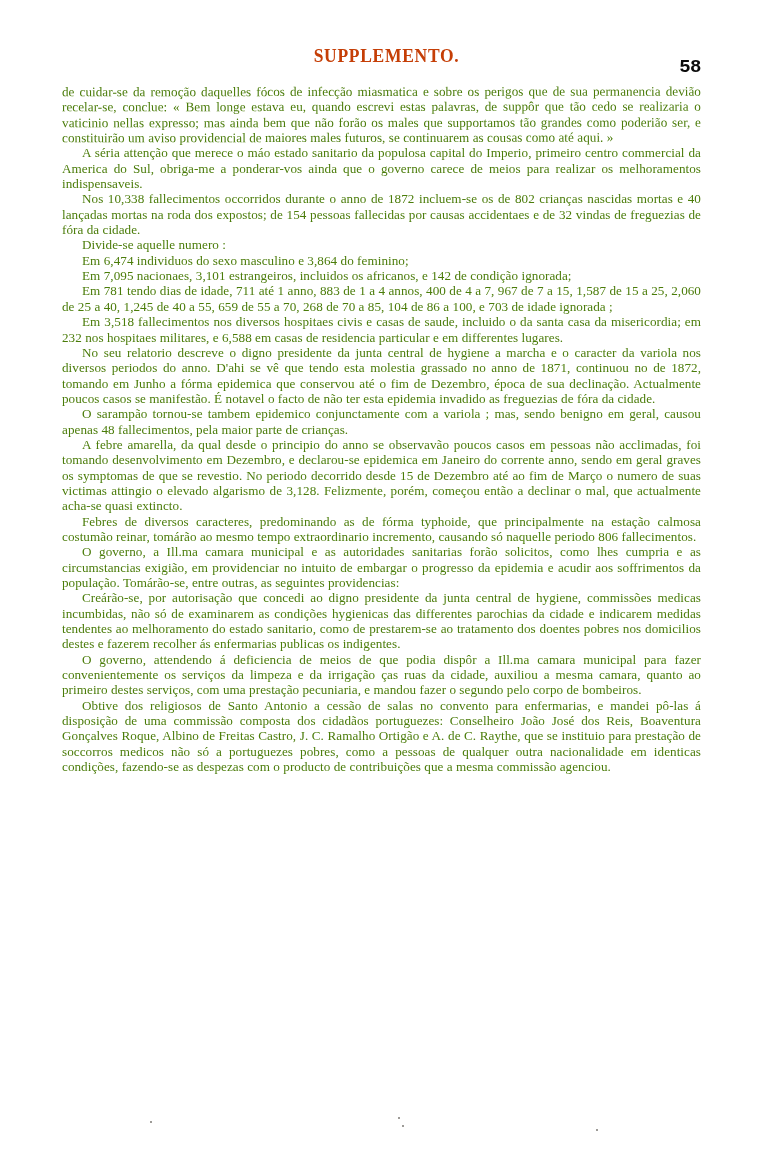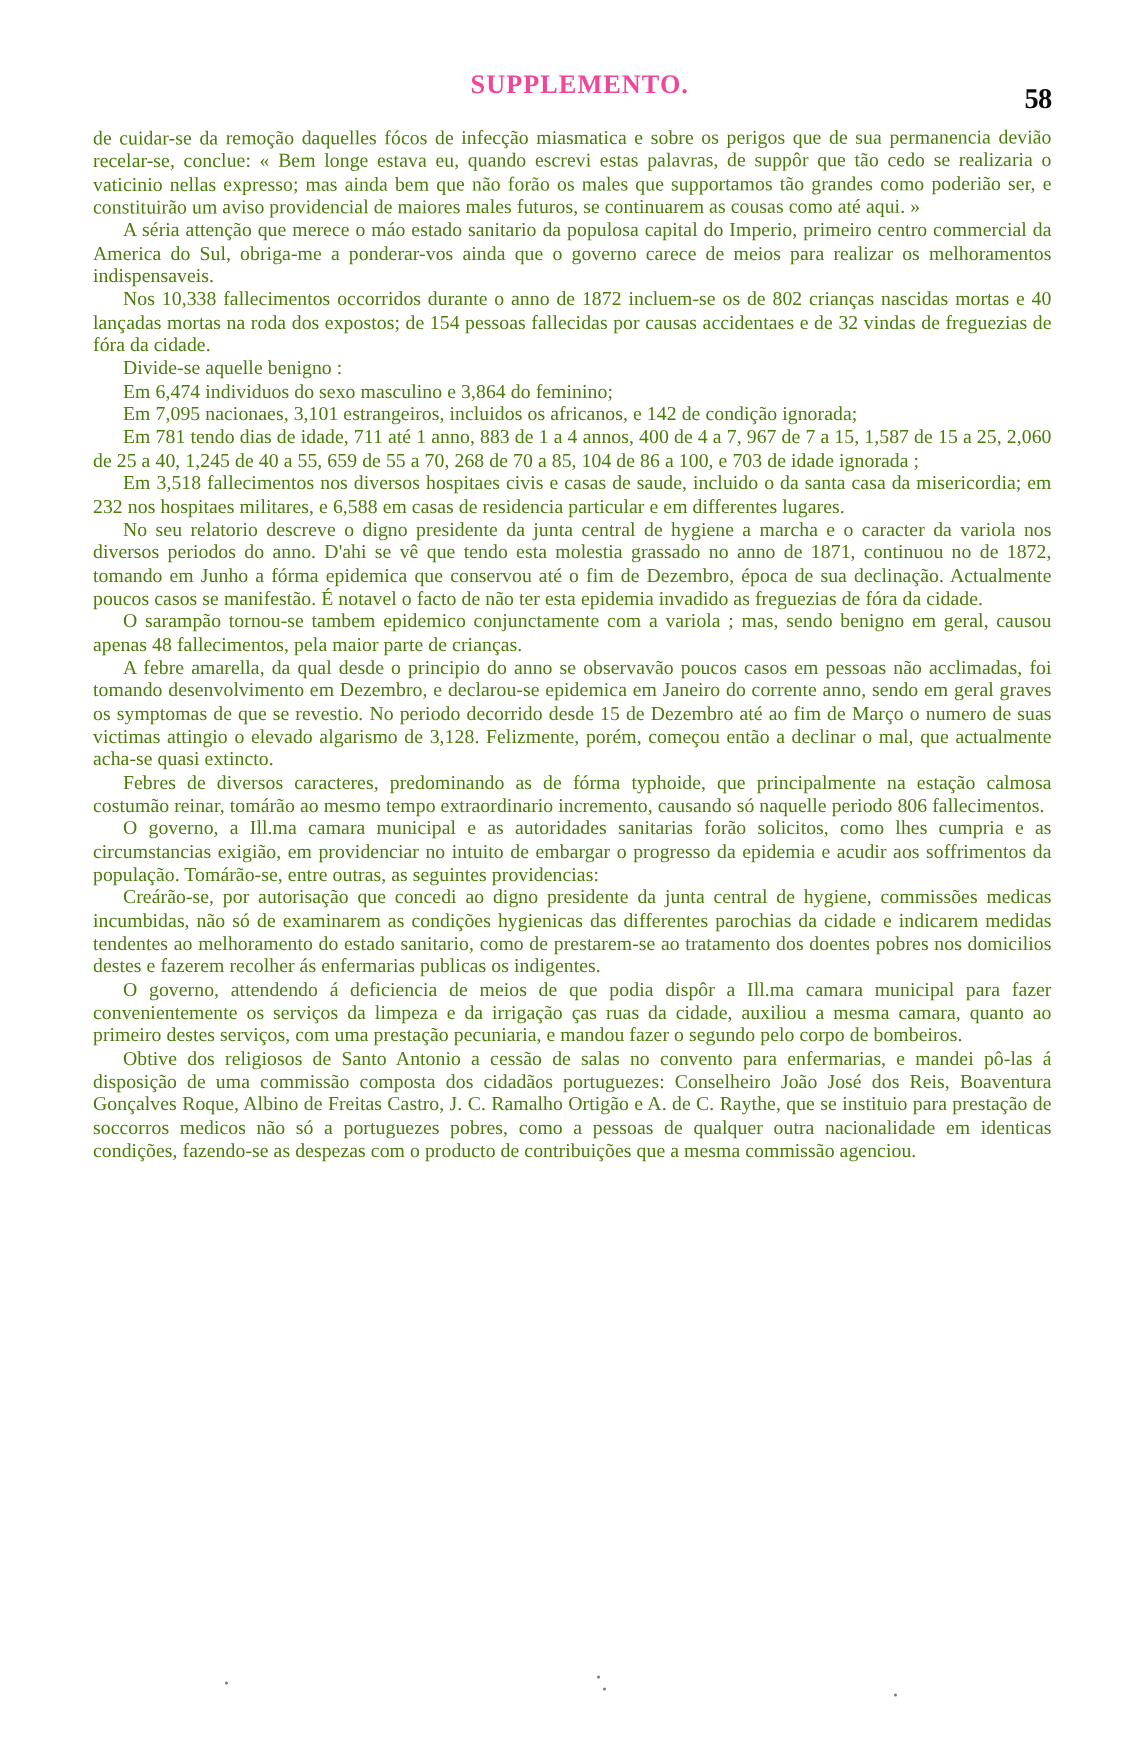--- a/index.html
+++ b/index.html
@@ -27,30 +27,30 @@
     position: relative;
     height: 34px;
     margin-bottom: 4px;
   }
   .doc-title {
     text-align: center;
     font-family: "Liberation Serif", serif;
     font-weight: bold;
     font-size: 17.5px;
     letter-spacing: 0.7px;
-    color: #ec4899;
+    color: #c2410c;
     margin: 0;
     padding-left: 10px;
     transform: scaleY(1.02);
   }
   .page-number {
     position: absolute;
     right: 0px;
     top: 10px;
-    font-family: Liberation Serif, serif;
+    font-family: Liberation Mono, monospace;
     font-weight: bold;
     font-size: 19px;
     color: #111;
     letter-spacing: -0.5px;
   }
   .body-text {
     font-family: "Liberation Serif", serif;
     font-size: 13.15px;
     line-height: 15.35px;
     text-align: justify;
@@ -90,21 +90,21 @@
 
   <div class="header-row">
     <div class="doc-title">SUPPLEMENTO.</div>
     <div class="page-number">58</div>
   </div>
 
   <div class="body-text">
     <p class="no-indent skew-a">de cuidar-se da remoção daquelles fócos de infecção miasmatica e sobre os perigos que de sua permanencia devião recelar-se, conclue: « Bem longe estava eu, quando escrevi estas palavras, de suppôr que tão cedo se realizaria o vaticinio nellas expresso; mas ainda bem que não forão os males que supportamos tão grandes como poderião ser, e constituirão um aviso providencial de maiores males futuros, se continuarem as cousas como até aqui. »</p>
     <p>A séria attenção que merece o máo estado sanitario da populosa capital do Imperio, primeiro centro commercial da America do Sul, obriga-me a ponderar-vos ainda que o governo carece de meios para realizar os melhoramentos indispensaveis.</p>
     <p>Nos 10,338 fallecimentos occorridos durante o anno de 1872 incluem-se os de 802 crianças nascidas mortas e 40 lançadas mortas na roda dos expostos; de 154 pessoas fallecidas por causas accidentaes e de 32 vindas de freguezias de fóra da cidade.</p>
-    <p>Divide-se aquelle benigno :</p>
+    <p>Divide-se aquelle numero :</p>
     <p>Em 6,474 individuos do sexo masculino e 3,864 do feminino;</p>
     <p>Em 7,095 nacionaes, 3,101 estrangeiros, incluidos os africanos, e 142 de condição ignorada;</p>
     <p>Em 781 tendo dias de idade, 711 até 1 anno, 883 de 1 a 4 annos, 400 de 4 a 7, 967 de 7 a 15, 1,587 de 15 a 25, 2,060 de 25 a 40, 1,245 de 40 a 55, 659 de 55 a 70, 268 de 70 a 85, 104 de 86 a 100, e 703 de idade ignorada ;</p>
     <p>Em 3,518 fallecimentos nos diversos hospitaes civis e casas de saude, incluido o da santa casa da misericordia; em 232 nos hospitaes militares, e 6,588 em casas de residencia particular e em differentes lugares.</p>
     <p>No seu relatorio descreve o digno presidente da junta central de hygiene a marcha e o caracter da variola nos diversos periodos do anno. D'ahi se vê que tendo esta molestia grassado no anno de 1871, continuou no de 1872, tomando em Junho a fórma epidemica que conservou até o fim de Dezembro, época de sua declinação. Actualmente poucos casos se manifestão. É notavel o facto de não ter esta epidemia invadido as freguezias de fóra da cidade.</p>
     <p>O sarampão tornou-se tambem epidemico conjunctamente com a variola ; mas, sendo benigno em geral, causou apenas 48 fallecimentos, pela maior parte de crianças.</p>
     <p>A febre amarella, da qual desde o principio do anno se observavão poucos casos em pessoas não acclimadas, foi tomando desenvolvimento em Dezembro, e declarou-se epidemica em Janeiro do corrente anno, sendo em geral graves os symptomas de que se revestio. No periodo decorrido desde 15 de Dezembro até ao fim de Março o numero de suas victimas attingio o elevado algarismo de 3,128. Felizmente, porém, começou então a declinar o mal, que actualmente acha-se quasi extincto.</p>
     <p>Febres de diversos caracteres, predominando as de fórma typhoide, que principalmente na estação calmosa costumão reinar, tomárão ao mesmo tempo extraordinario incremento, causando só naquelle periodo 806 fallecimentos.</p>
     <p>O governo, a Ill.ma camara municipal e as autoridades sanitarias forão solicitos, como lhes cumpria e as circumstancias exigião, em providenciar no intuito de embargar o progresso da epidemia e acudir aos soffrimentos da população. Tomárão-se, entre outras, as seguintes providencias:</p>
     <p>Creárão-se, por autorisação que concedi ao digno presidente da junta central de hygiene, commissões medicas incumbidas, não só de examinarem as condições hygienicas das differentes parochias da cidade e indicarem medidas tendentes ao melhoramento do estado sanitario, como de prestarem-se ao tratamento dos doentes pobres nos domicilios destes e fazerem recolher ás enfermarias publicas os indigentes.</p>

